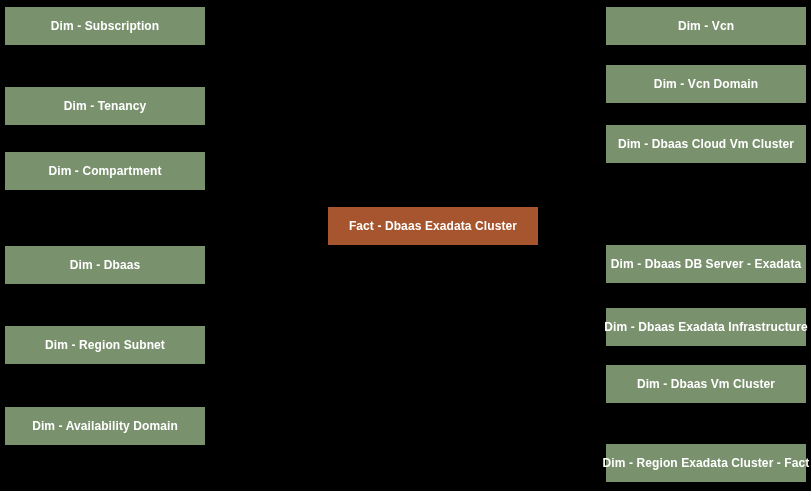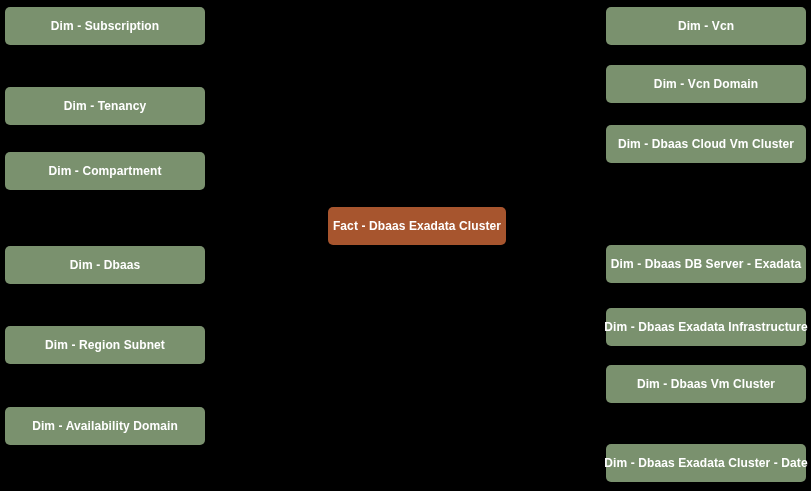--- a/index.html
+++ b/index.html
@@ -23,34 +23,34 @@
   }
   .node {
     position: absolute;
     display: flex;
     align-items: center;
     justify-content: center;
     color: var(--text);
     font-size: 12px;
     font-weight: 600;
     letter-spacing: 0.1px;
-    border-radius: 5px;
+    border-radius: 0;
     text-align: center;
     cursor: pointer;
     box-sizing: border-box;
     padding: 0 6px;
     white-space: nowrap;
   }
   .dim {
     width: 200px;
     height: 38px;
     background: var(--dim);
   }
   .fact {
-    width: 178px;
+    width: 210px;
     height: 38px;
     background: var(--fact);
   }
   .col-left  { left: 5px; }
   .col-right { left: 606px; }
 </style>
 </head>
 <body>
 
 <div class="canvas">
@@ -63,15 +63,15 @@
   <div class="node dim col-left" style="top:407px">Dim - Availability Domain</div>
 
   <div class="node fact" style="left:328px; top:207px">Fact - Dbaas Exadata Cluster</div>
 
   <div class="node dim col-right" style="top:7px">Dim - Vcn</div>
   <div class="node dim col-right" style="top:65px">Dim - Vcn Domain</div>
   <div class="node dim col-right" style="top:125px">Dim - Dbaas Cloud Vm Cluster</div>
   <div class="node dim col-right" style="top:245px">Dim - Dbaas DB Server - Exadata</div>
   <div class="node dim col-right" style="top:308px">Dim - Dbaas Exadata Infrastructure</div>
   <div class="node dim col-right" style="top:365px">Dim - Dbaas Vm Cluster</div>
-  <div class="node dim col-right" style="top:444px">Dim - Dbaas Exadata Cluster - Date</div>
+  <div class="node dim col-right" style="top:444px">Dim - Region Exadata Cluster - Fact</div>
 
 </div>
 
 </body></html>

